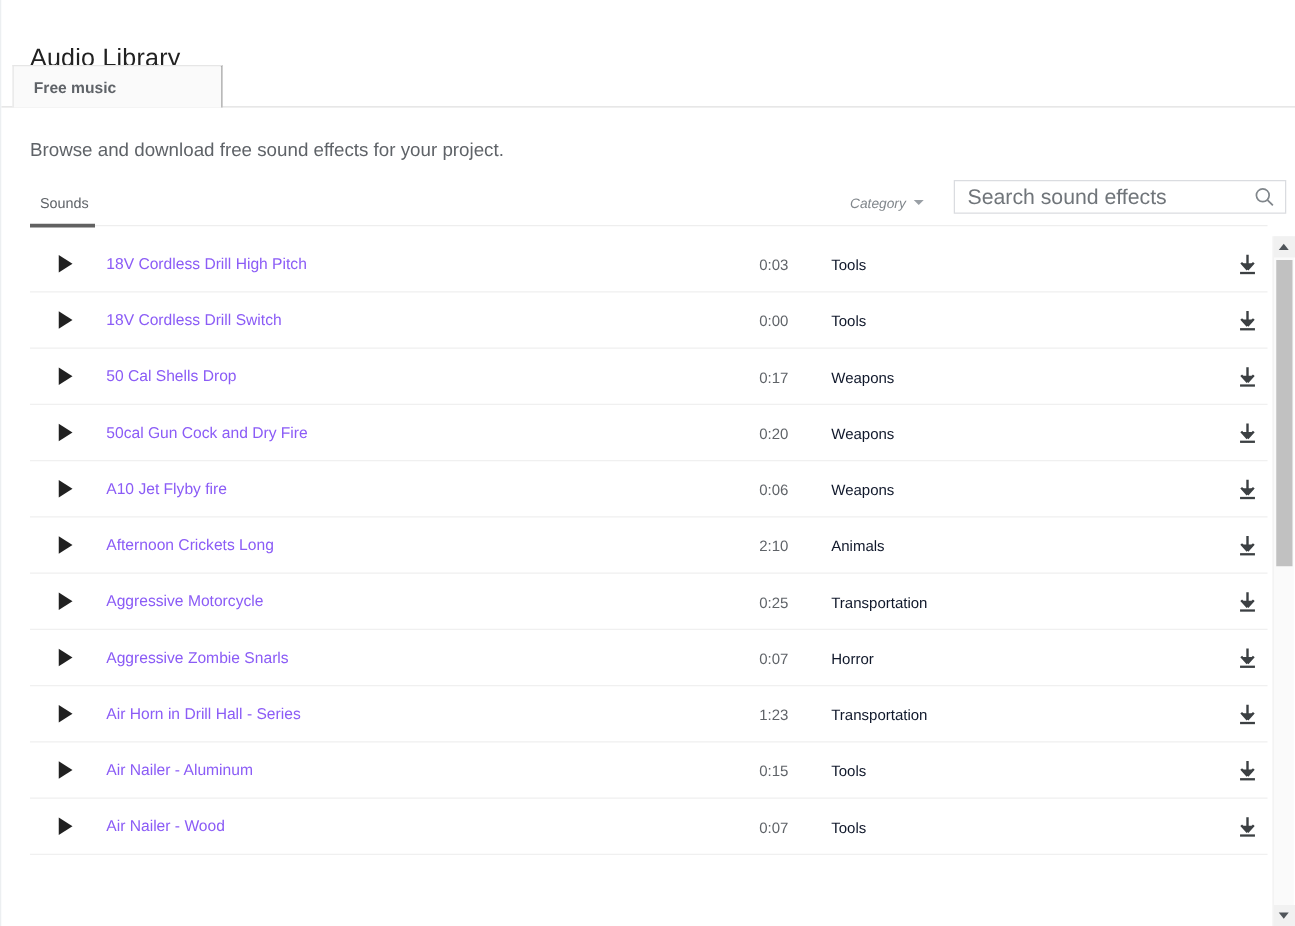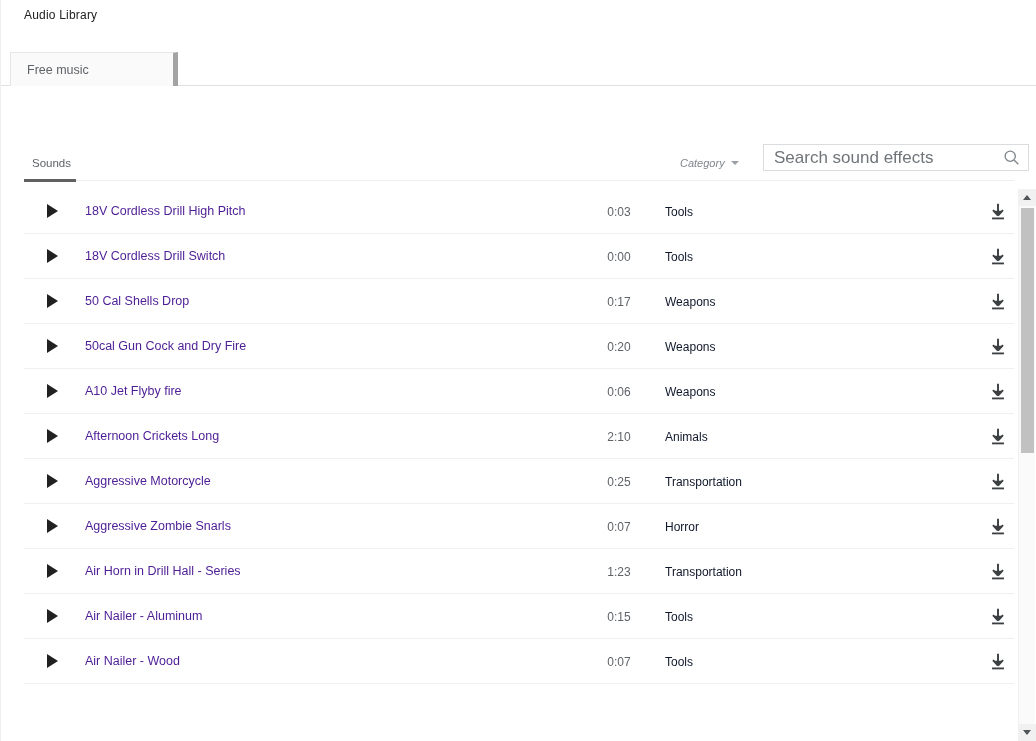--- a/index.html
+++ b/index.html
@@ -14,22 +14,22 @@
     position: relative;
     width: 1036px; height: 741px;
     background: #fff;
     border-left: 1px solid #eceff1;
     overflow: hidden;
   }
 
   
   .header-title {
     position: absolute;
-    left: 23px; top: 8px;
-    font-size: 12px;
+    left: 23px; top: 36px;
+    font-size: 20px;
     color: #212121;
     letter-spacing: .2px;
   }
 
   
   .tabbar {
     position: absolute;
     left: 0; top: 52px;
     width: 1036px; height: 34px;
     border-bottom: 1px solid #e0e0e0;
@@ -37,24 +37,25 @@
   .tab {
     position: absolute;
     top: 0;
     height: 34px;
     line-height: 34px;
     font-size: 12.5px;
     color: #5f6368;
     padding: 0 0 0 0;
     background: #fafafa;
     border-left: 1px solid #e6e6e6;
-    border-right: 5px solid #a3a3a3;
+    border-right: 1px solid #a3a3a3;
     border-top: 1px solid #e6e6e6;
     cursor: pointer;
     white-space: nowrap;
+    font-weight: bold;
   }
   .tab .tab-label { padding-left: 16px; display:block; }
   .tab-free { left: 9px; width: 168px; }
   .tab-sfx {
     left: 177px; width: 163px;
     background: #ffffff;
     border-top: 3px solid #c00d0d;
     color: #202124;
     border-bottom: 1px solid #ffffff;
     height: 35px;
@@ -159,21 +160,21 @@
     width: 0; height: 0;
     border-top: 7px solid transparent;
     border-bottom: 7px solid transparent;
     border-left: 11px solid #212121;
     cursor: pointer;
   }
   .row-title {
     position: absolute;
     left: 61px; top: 15px;
     font-size: 12.5px;
-    color: #4c1d95;
+    color: #8b5cf6;
     cursor: pointer;
     white-space: nowrap;
   }
   .row-duration {
     position: absolute;
     left: 558px; top: 16px;
     width: 74px;
     text-align: center;
     font-size: 12px;
     color: #5f6368;
@@ -230,20 +231,21 @@
 <div id="page">
 
   <div class="header-title">Audio Library</div>
 
   <div class="tabbar">
     <div class="tab tab-free">
       <span class="tab-label">Free music</span>
     </div>
   </div>
 
+  <div class="description">Browse and download free sound effects for your project.</div>
 
   <div class="list-header">
     <div class="header-rule"></div>
     <div class="sounds-label">Sounds</div>
     <div class="sounds-underline"></div>
 
     <div class="category-filter">
       <span>Category</span><span class="caret"></span>
     </div>
 

